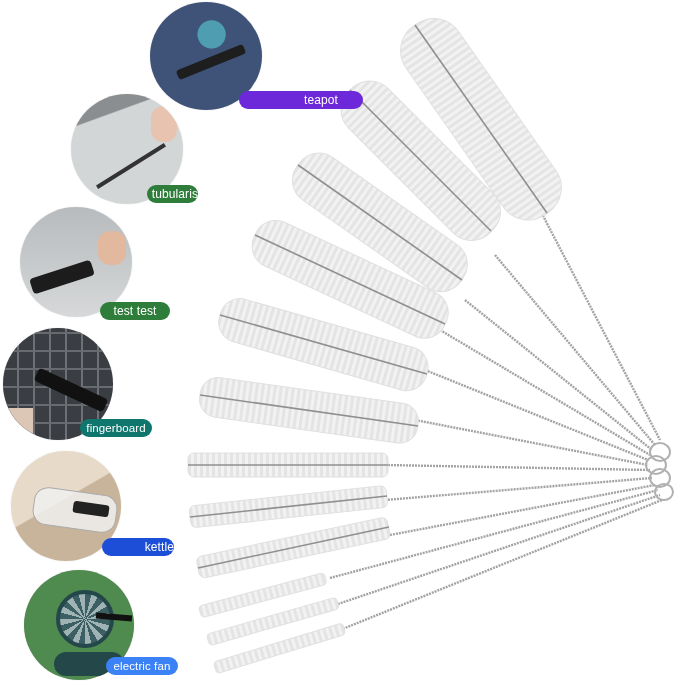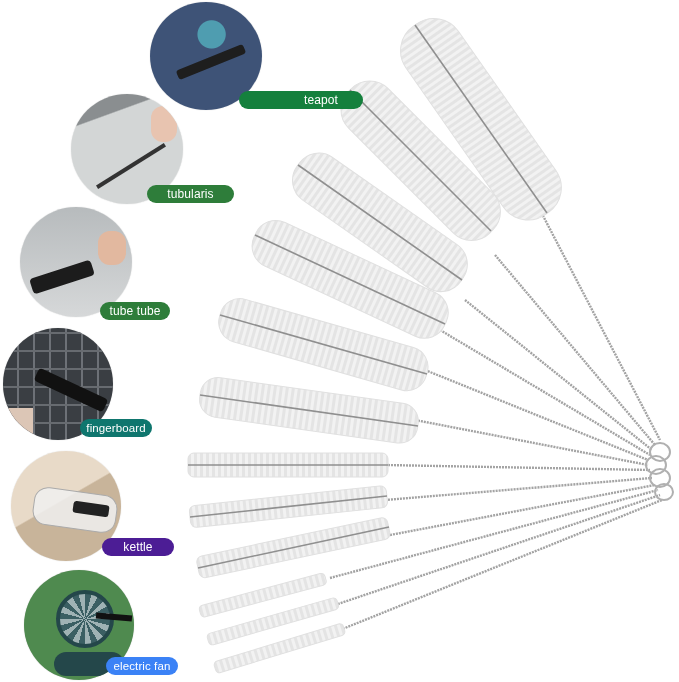--- a/index.html
+++ b/index.html
@@ -92,46 +92,46 @@
       <line x1="200" y1="395" x2="418" y2="426"></line>
       <line x1="188" y1="465" x2="388" y2="465"></line>
       <line x1="190" y1="517" x2="387" y2="496"></line>
       <line x1="198" y1="568" x2="389" y2="527"></line>
     </g>
   </svg>
 
   <div class="circle" style="left:150px;top:2px;width:112px;height:108px;background:radial-gradient(circle at 55% 30%,#4f9db0 0 14%,#3e5377 15% 100%);">
     <div style="position:absolute;left:25px;top:55px;width:72px;height:10px;background:#1e1e1e;transform:rotate(-22deg);border-radius:3px;"></div>
   </div>
-  <div class="badge" style="left:239px;top:91px;width:84px;background:#15803d;padding-left:40px;">teapot</div>
+  <div class="badge" style="left:239px;top:91px;width:84px;background:#6d28d9;padding-left:40px;">teapot</div>
 
   <div class="circle" style="left:71px;top:94px;width:112px;height:110px;background:linear-gradient(160deg,#8a8e90 0 22%,#d3d6d6 23% 100%);">
     <div style="position:absolute;left:20px;top:70px;width:80px;height:4px;background:#333;transform:rotate(-32deg);"></div>
     <div style="position:absolute;left:80px;top:12px;width:26px;height:36px;background:#e8c4b0;border-radius:12px;"></div>
   </div>
-  <div class="badge" style="left:147px;top:185px;width:87px;background:#2e7d3a;">tubularis</div>
+  <div class="badge" style="left:147px;top:185px;width:51px;background:#2e7d3a;text-align:right;">tubularis</div>
 
   <div class="circle" style="left:20px;top:207px;width:112px;height:110px;background:linear-gradient(180deg,#b7bbbd,#d6d8d9);">
     <div style="position:absolute;left:10px;top:62px;width:64px;height:16px;background:#1c1c1c;transform:rotate(-18deg);border-radius:4px;"></div>
     <div style="position:absolute;left:78px;top:24px;width:28px;height:34px;background:#e2b89f;border-radius:12px;"></div>
   </div>
-  <div class="badge" style="left:100px;top:302px;width:70px;background:#2e7d3a;">tube tube</div>
+  <div class="badge" style="left:100px;top:302px;width:70px;background:#2e7d3a;">test test</div>
 
   <div class="circle" style="left:3px;top:328px;width:110px;height:112px;background:repeating-linear-gradient(90deg,#3a3e43 0 14px,#6d7177 14px 16px),#3d4146;">
     <div style="position:absolute;left:0;top:0;width:110px;height:112px;background:repeating-linear-gradient(0deg,transparent 0 16px,#676b70 16px 18px);"></div>
     <div style="position:absolute;left:30px;top:55px;width:76px;height:14px;background:#111;transform:rotate(25deg);border-radius:4px;"></div>
     <div style="position:absolute;left:0;top:80px;width:30px;height:30px;background:#dcc6b6;"></div>
   </div>
   <div class="badge" style="left:80px;top:419px;width:72px;background:#0f766e;font-size:11.5px;">fingerboard</div>
 
   <div class="circle" style="left:11px;top:451px;width:110px;height:110px;background:linear-gradient(150deg,#e8dac8 0 45%,#c8b49a 46% 100%);">
     <div style="position:absolute;left:22px;top:40px;width:82px;height:36px;background:rgba(240,240,240,0.85);border:1px solid #aaa;border-radius:14px;transform:rotate(8deg);"></div>
     <div style="position:absolute;left:62px;top:52px;width:36px;height:12px;background:#222;transform:rotate(8deg);border-radius:3px;"></div>
   </div>
-  <div class="badge" style="left:102px;top:538px;width:72px;background:#4c1d95;">kettle</div>
+  <div class="badge" style="left:102px;top:538px;width:72px;background:#1d4ed8;text-align:right;">kettle</div>
 
   <div class="circle" style="left:24px;top:570px;width:110px;height:110px;background:#4f8a4f;">
     <div style="position:absolute;left:32px;top:20px;width:50px;height:50px;border-radius:50%;background:repeating-conic-gradient(#3b5f63 0 15deg,#9fb2b4 15deg 30deg);border:4px solid #24474a;"></div>
     <div style="position:absolute;left:30px;top:82px;width:70px;height:24px;background:#24474a;border-radius:12px;"></div>
     <div style="position:absolute;left:72px;top:44px;width:36px;height:6px;background:#111;transform:rotate(5deg);"></div>
   </div>
   <div class="badge" style="left:106px;top:657px;width:72px;background:#3b82f6;font-size:11.5px;">electric fan</div>
 
 </div>
 

